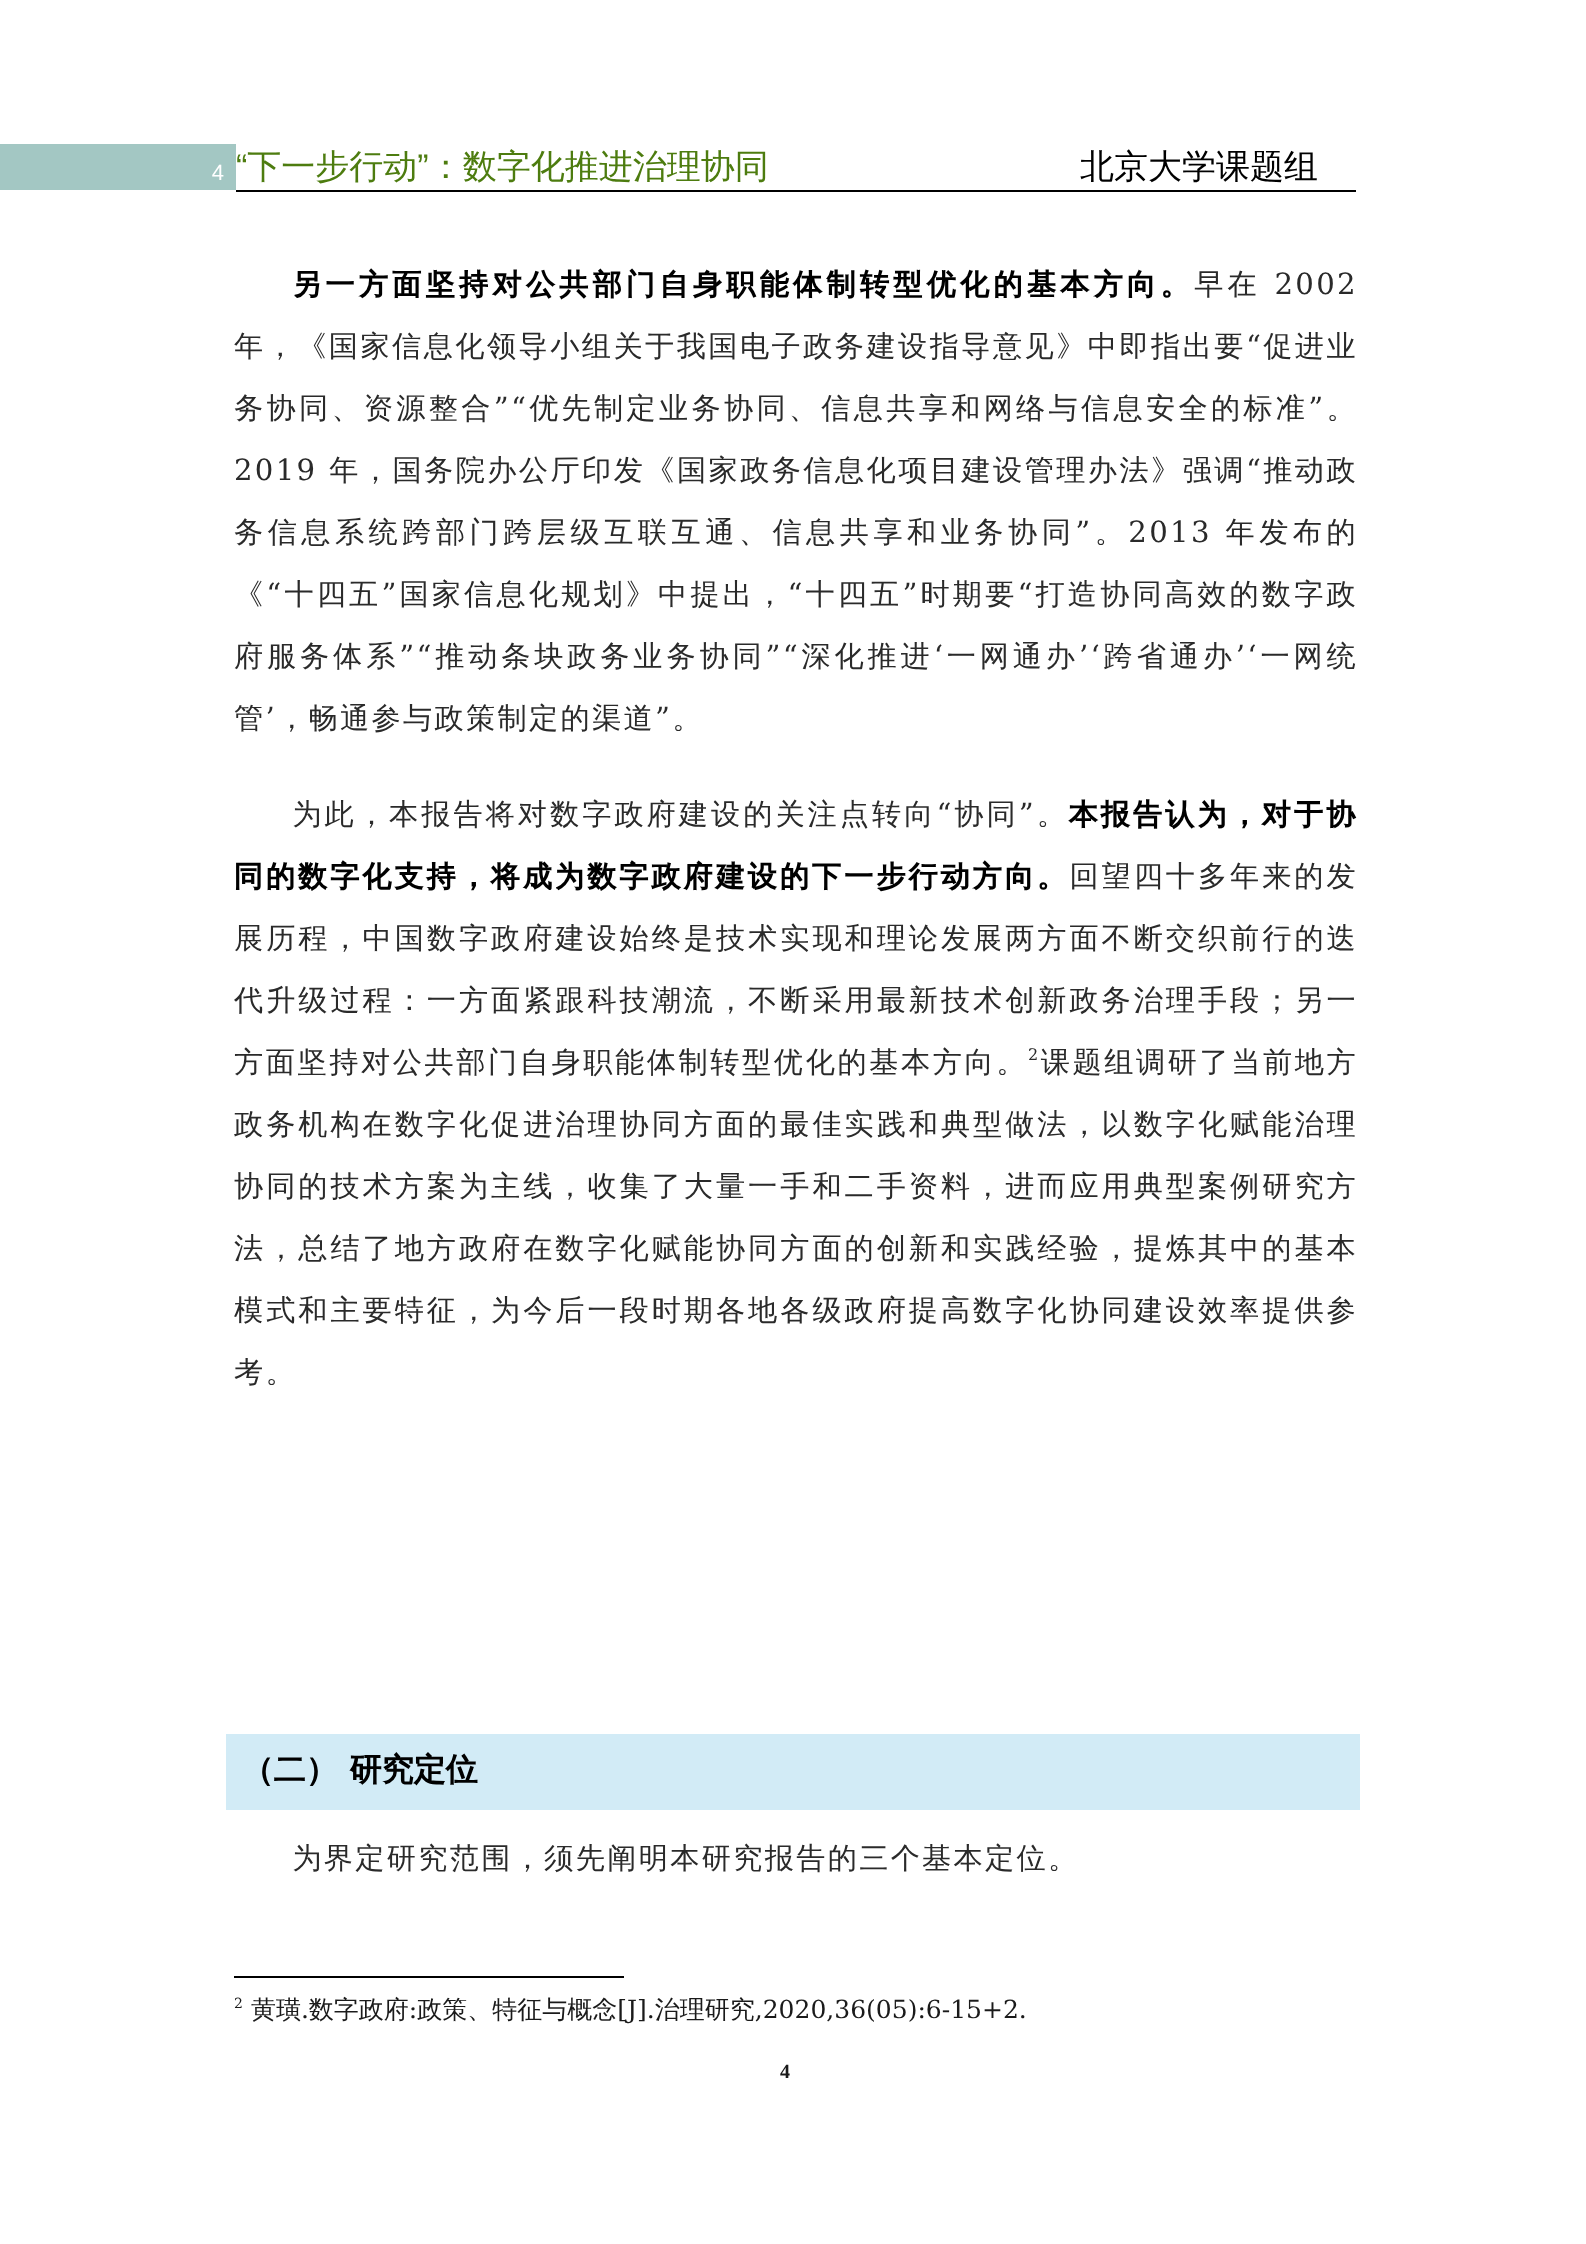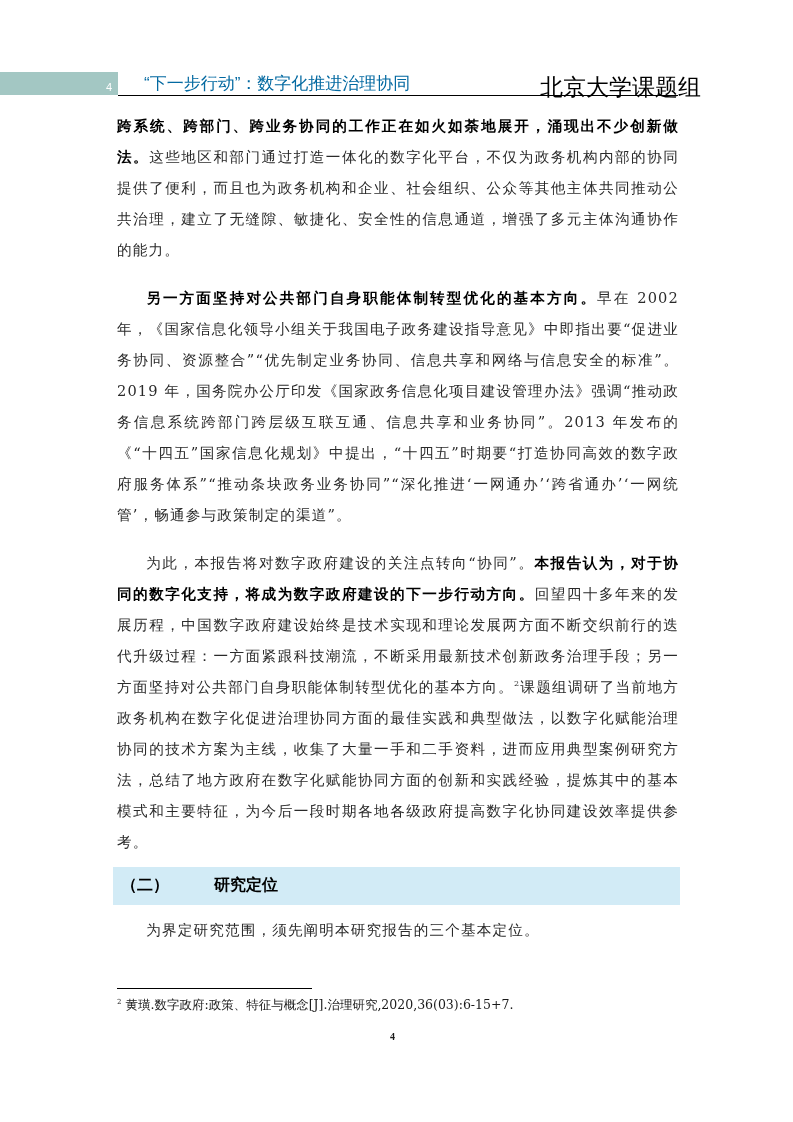--- a/index.html
+++ b/index.html
@@ -1,64 +1,63 @@
 <!DOCTYPE html>
 <html><head>
 <meta charset="utf-8">
 <style>
   html, body { margin: 0; padding: 0; background: #ffffff; }
   body { width: 793px; height: 1122px; position: relative; overflow: hidden;
          font-family: "DejaVu Serif", "Liberation Serif", serif; color: #1a1a1a; }
   .hdr-band { position: absolute; left: 0; top: 72px; width: 118px; height: 23px; background: #a3c7c3; }
   .hdr-num { position: absolute; right: 6px; bottom: 2px; font-family: "Liberation Sans", sans-serif; font-size: 11px; color: #ffffff; }
-  .hdr-title { position: absolute; left: 144px; top: 72px; font-family: "Liberation Sans", sans-serif; font-size: 17px; color: #0369a1; letter-spacing: 0px; }
-  .hdr-org { position: absolute; left: 540px; top: 72px; font-family: Liberation Sans, sans-serif; font-size: 23px; color: #000; }
+  .hdr-title { position: absolute; left: 118px; top: 72px; font-family: "Liberation Sans", sans-serif; font-size: 17px; color: #4d7c0f; letter-spacing: 0px; }
+  .hdr-org { position: absolute; left: 540px; top: 72px; font-family: Liberation Sans, sans-serif; font-size: 17px; color: #000; }
   .hdr-rule { position: absolute; left: 118px; top: 95px; width: 560px; height: 1px; background: #000; }
 
   .body { position: absolute; left: 117px; top: 110px; width: 562px; }
   p.para { margin: 0; font-size: 14.6px; line-height: 31px; text-align: justify; letter-spacing: 1.15px; color: #2a2a2a; }
   p.para b { font-weight: bold; color: #000; }
   p.indent { text-indent: 2em; }
   .gap { height: 17px; }
   sup { font-size: 8px; vertical-align: super; line-height: 0; }
 
   .section { position: absolute; left: 113px; top: 867px; width: 567px; height: 38px; background: #d2ebf6; }
   .section span { position: absolute; top: 8px; font-family: "Liberation Sans", sans-serif; font-weight: bold; font-size: 16px; color: #000; }
   .sec-num { left: 8px; }
-  .sec-title { left: 62px; margin-left: 39px; }
+  .sec-title { left: 62px; }
 
   .after { position: absolute; left: 117px; top: 915px; width: 562px; font-family: Liberation Serif, serif; }
 
   .fn-rule { position: absolute; left: 117px; top: 988px; width: 195px; height: 1px; background: #000; }
   .fn { position: absolute; left: 117px; top: 997px; font-size: 12.5px; color: #1a1a1a; }
   .fn sup { font-size: 7px; }
   .page-num { position: absolute; left: 390px; top: 1031px; font-family: "Liberation Serif", serif; font-weight: bold; font-size: 10px; }
 </style>
 </head>
 <body>
 
 <div class="hdr-band">
   <span class="hdr-num">4</span>
 </div>
 <div class="hdr-title">“下一步行动”：数字化推进治理协同</div>
 <div class="hdr-org">北京大学课题组</div>
 <div class="hdr-rule"></div>
 
 <div class="body">
-  <p class="para"><b>跨系统、跨部门、跨业务协同的工作正在如火如荼地展开，涌现出不少创新做法。</b><span>这些地区和部门通过打造一体化的数字化平台，不仅为政务机构内部的协同提供了便利，而且也为政务机构和企业、社会组织、公众等其他主体共同推动公共治理，建立了无缝隙、敏捷化、安全性的信息通道，增强了多元主体沟通协作的能力。</span></p>
   <div class="gap"></div>
   <p class="para indent"><b>另一方面坚持对公共部门自身职能体制转型优化的基本方向。</b><span>早在 2002 年，《国家信息化领导小组关于我国电子政务建设指导意见》中即指出要“促进业务协同、资源整合”“优先制定业务协同、信息共享和网络与信息安全的标准”。2019 年，国务院办公厅印发《国家政务信息化项目建设管理办法》强调“推动政务信息系统跨部门跨层级互联互通、信息共享和业务协同”。2013 年发布的《“十四五”国家信息化规划》中提出，“十四五”时期要“打造协同高效的数字政府服务体系”“推动条块政务业务协同”“深化推进‘一网通办’‘跨省通办’‘一网统管’，畅通参与政策制定的渠道”。</span></p>
   <div class="gap"></div>
   <p class="para indent"><span>为此，本报告将对数字政府建设的关注点转向“协同”。</span><b>本报告认为，对于协同的数字化支持，将成为数字政府建设的下一步行动方向。</b><span>回望四十多年来的发展历程，中国数字政府建设始终是技术实现和理论发展两方面不断交织前行的迭代升级过程：一方面紧跟科技潮流，不断采用最新技术创新政务治理手段；另一方面坚持对公共部门自身职能体制转型优化的基本方向。</span><sup>2</sup><span>课题组调研了当前地方政务机构在数字化促进治理协同方面的最佳实践和典型做法，以数字化赋能治理协同的技术方案为主线，收集了大量一手和二手资料，进而应用典型案例研究方法，总结了地方政府在数字化赋能协同方面的创新和实践经验，提炼其中的基本模式和主要特征，为今后一段时期各地各级政府提高数字化协同建设效率提供参考。</span></p>
 </div>
 
 <div class="section">
   <span class="sec-num">（二）</span>
   <span class="sec-title">研究定位</span>
 </div>
 
 <div class="after">
   <p class="para indent">为界定研究范围，须先阐明本研究报告的三个基本定位。</p>
 </div>
 
 <div class="fn-rule"></div>
-<div class="fn"><sup>2</sup> <span>黄璜.数字政府:政策、特征与概念[J].治理研究,2020,36(03):6-15+7.</span></div>
+<div class="fn"><sup>2</sup> <span>黄璜.数字政府:政策、特征与概念[J].治理研究,2020,36(05):6-15+2.</span></div>
 <div class="page-num">4</div>
 
 </body></html>

